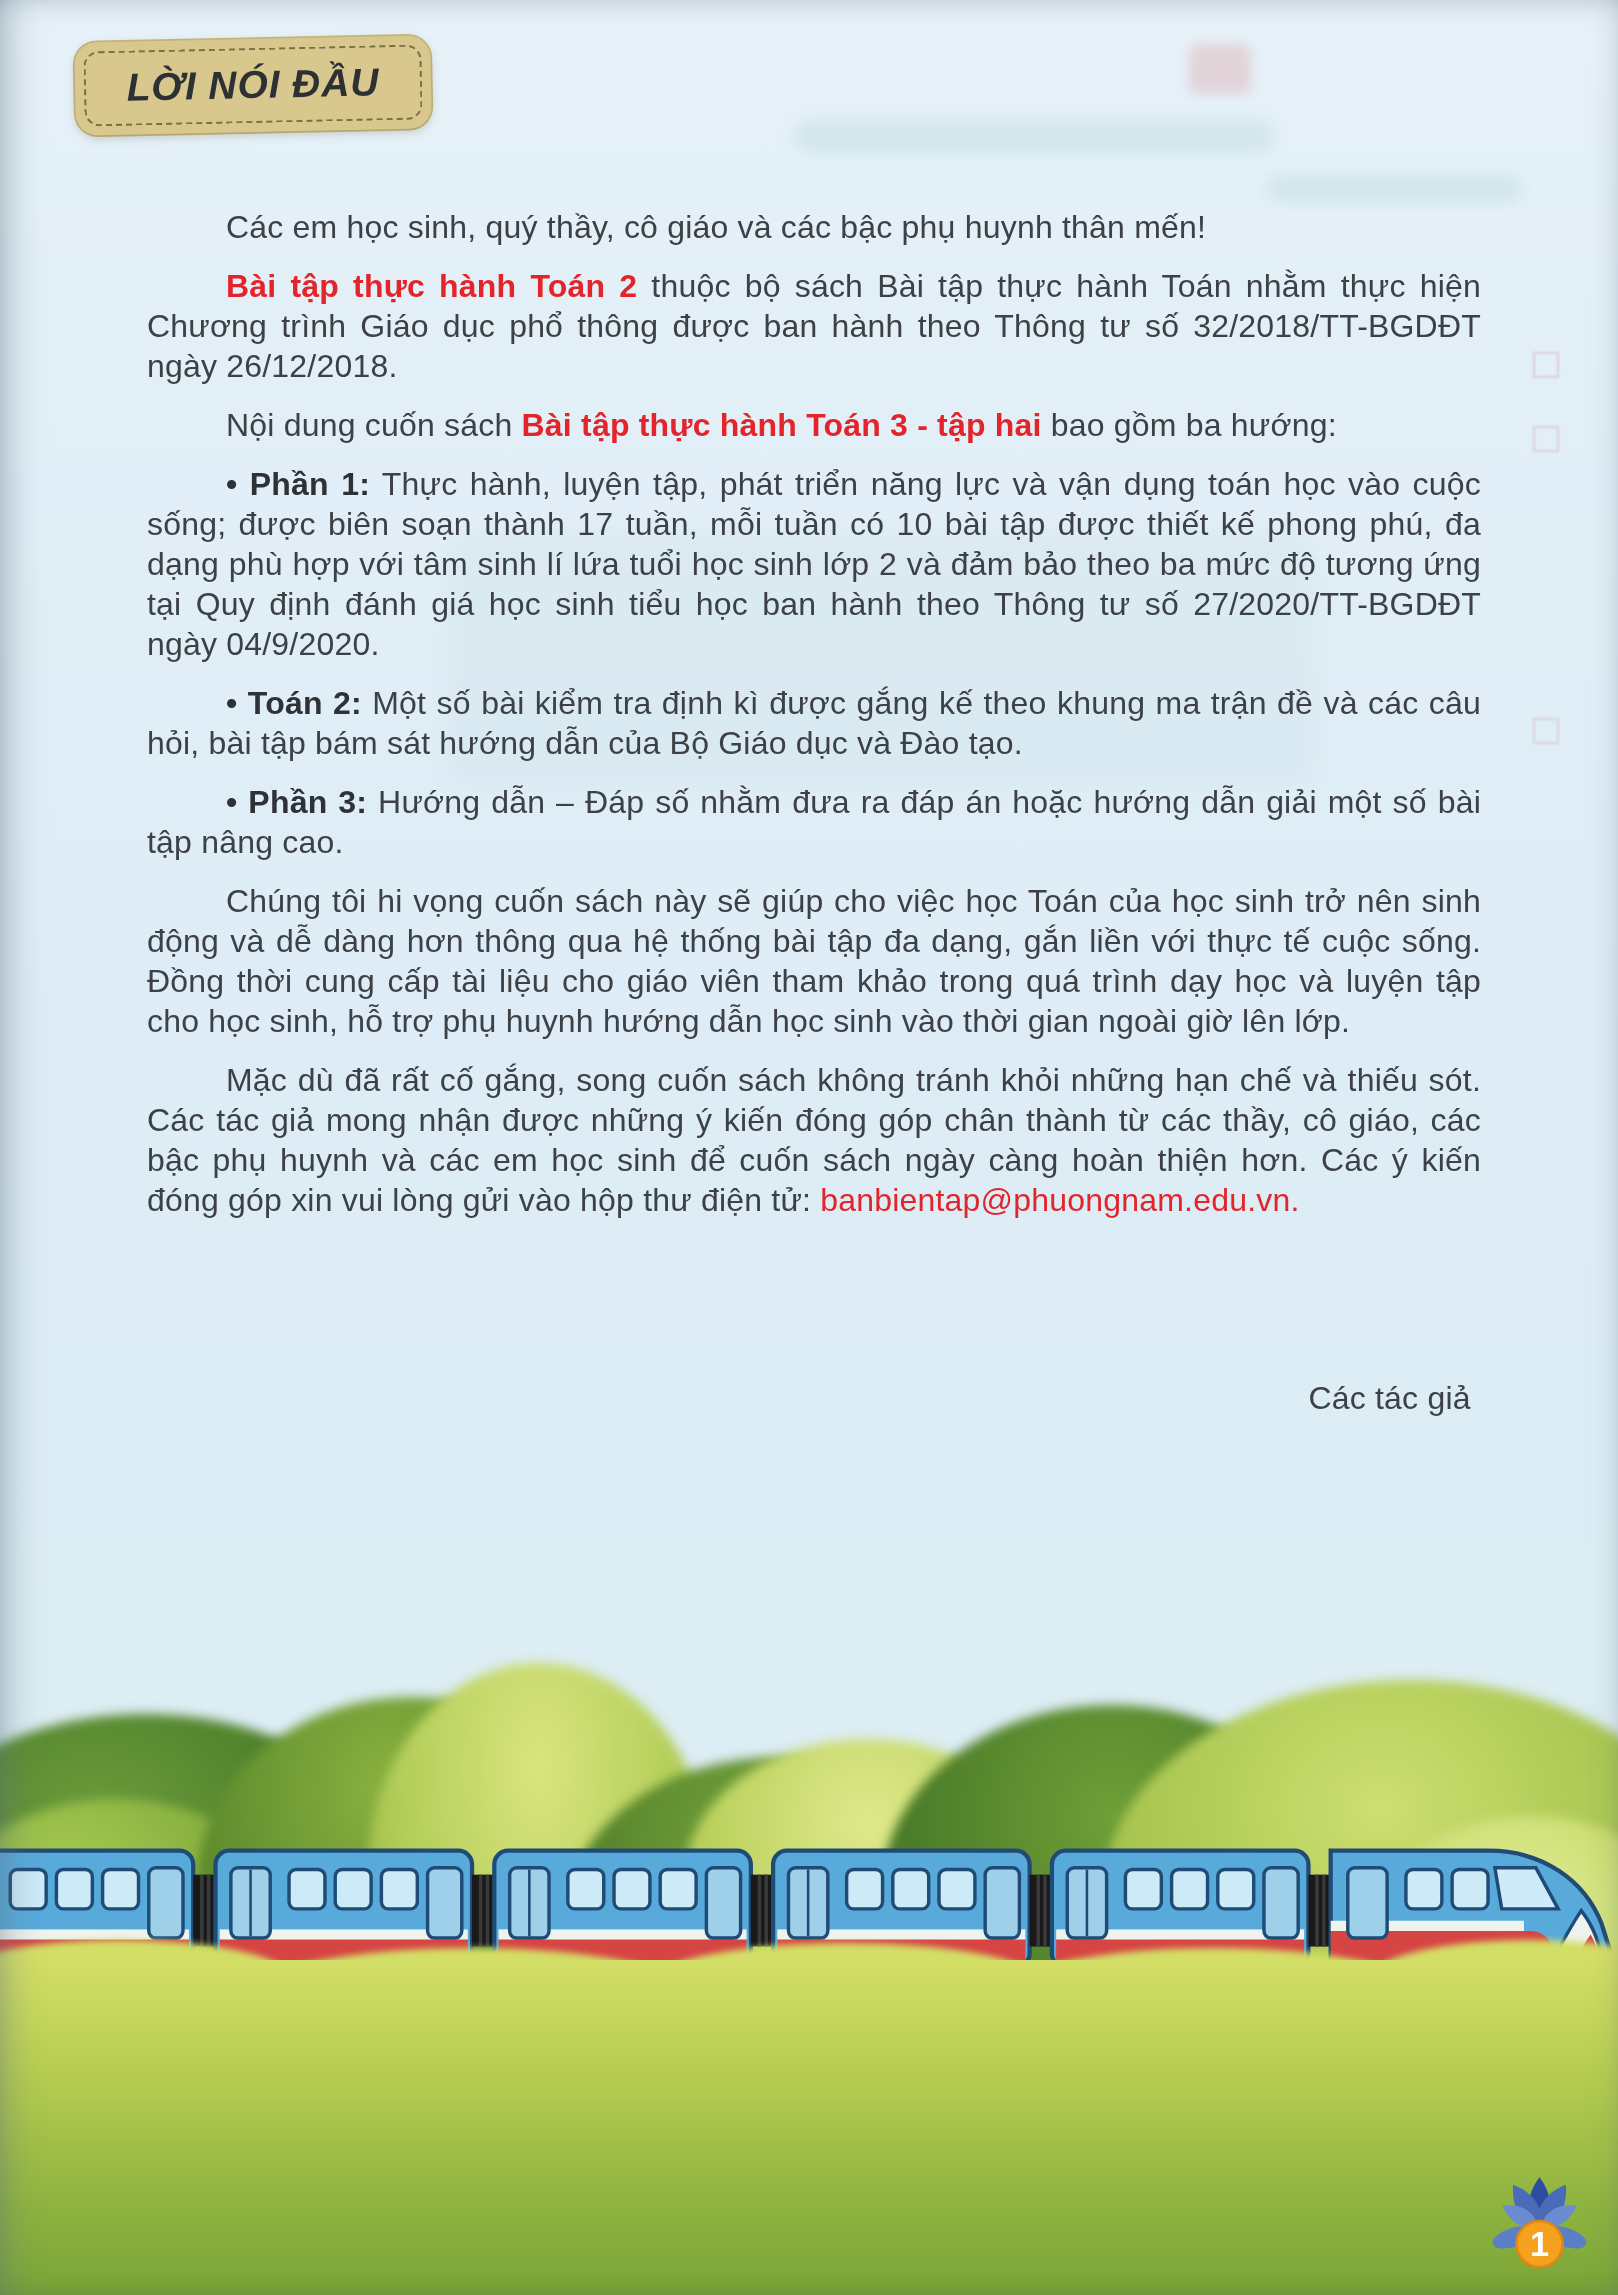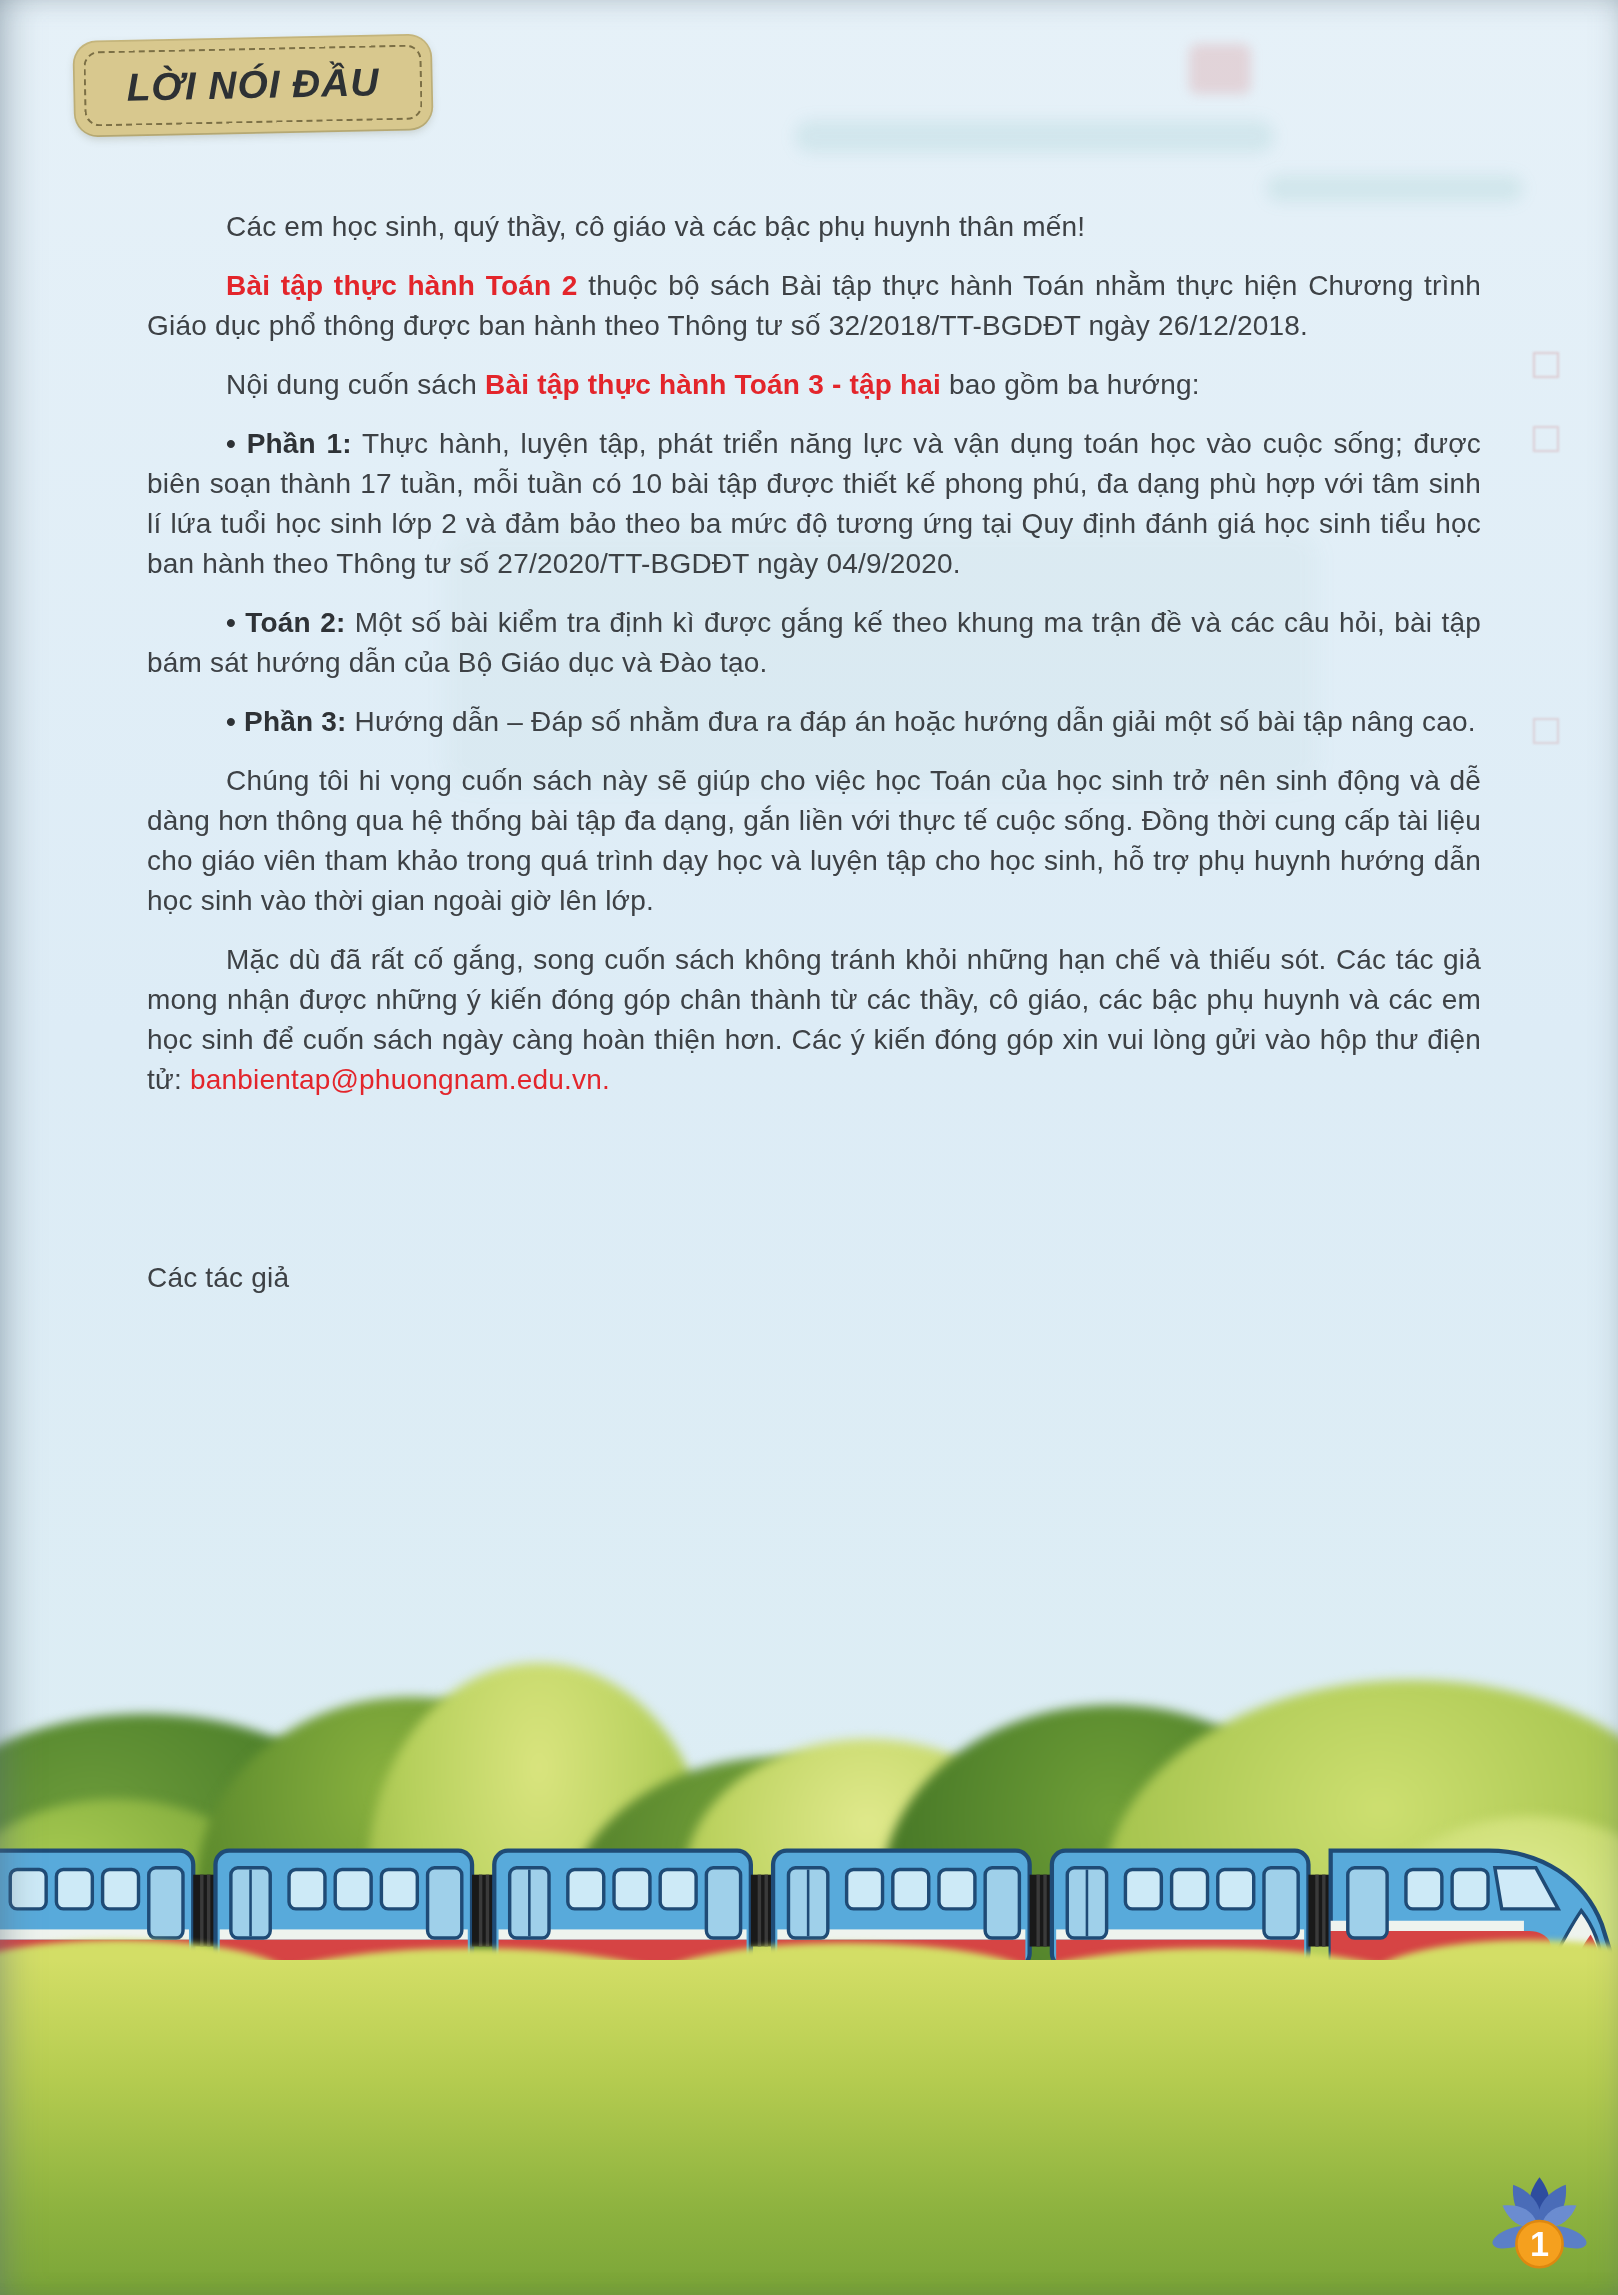--- a/index.html
+++ b/index.html
@@ -28,30 +28,30 @@
     border:2.6px dashed #7b6f45; border-radius:15.4px; padding:13.7px 41px;
   }
   .badge-inner span {
     font-size:39px; font-weight:bold; font-style:italic;
     color:#2d3134; letter-spacing:0.9px;
   }
 
   
   .content {
     position:absolute; left:147px; top:207px; width:1334px; z-index:4;
-    color:#3d4145; font-size:28px; line-height:40px;
+    color:#3d4145; font-size:32px; line-height:40px;
     text-align:justify; letter-spacing:0.2px;
   }
   .content p { margin:0 0 19px; }
   .indent { text-indent:79px; }
   .red-bold { color:#e3252b; font-weight:bold; }
   .red-plain { color:#e3252b; }
   .part-label { font-weight:bold; color:#2e3236; }
   .bullet { font-weight:bold; color:#2e3236; }
-  .signature { padding-right:10.3px; margin-top:158px !important; }
+  .signature { text-align:right; padding-right:10.3px; margin-top:158px !important; }
 
   
   .ghost { position:absolute; pointer-events:none; z-index:1; }
   .g1 { left:1189px; top:44px; width:62px; height:50px; background:rgba(214,110,110,.22); filter:blur(6px); border-radius:8.6px; }
   .g2 { left:795px; top:120px; width:479px; height:32.5px; background:rgba(75,168,168,.12); filter:blur(7.7px); border-radius:15.4px; }
   .g3 { left:1266px; top:175px; width:257px; height:27px; background:rgba(75,168,160,.12); filter:blur(7.7px); border-radius:13.7px; }
   .g4 { left:1533px; top:352px; width:26px; height:26px; border:2.6px solid rgba(200,80,80,.22); filter:blur(0.9px); }
   .g5 { left:1533px; top:426px; width:26px; height:26px; border:2.6px solid rgba(200,80,80,.20); filter:blur(0.9px); }
   .g6 { left:1533px; top:718px; width:26px; height:26px; border:2.6px solid rgba(200,80,80,.18); filter:blur(0.9px); }
   .g7 { left:445px; top:530px; width:872px; height:257px; background:rgba(110,180,160,.05); filter:blur(10.3px); border-radius:26px; }

